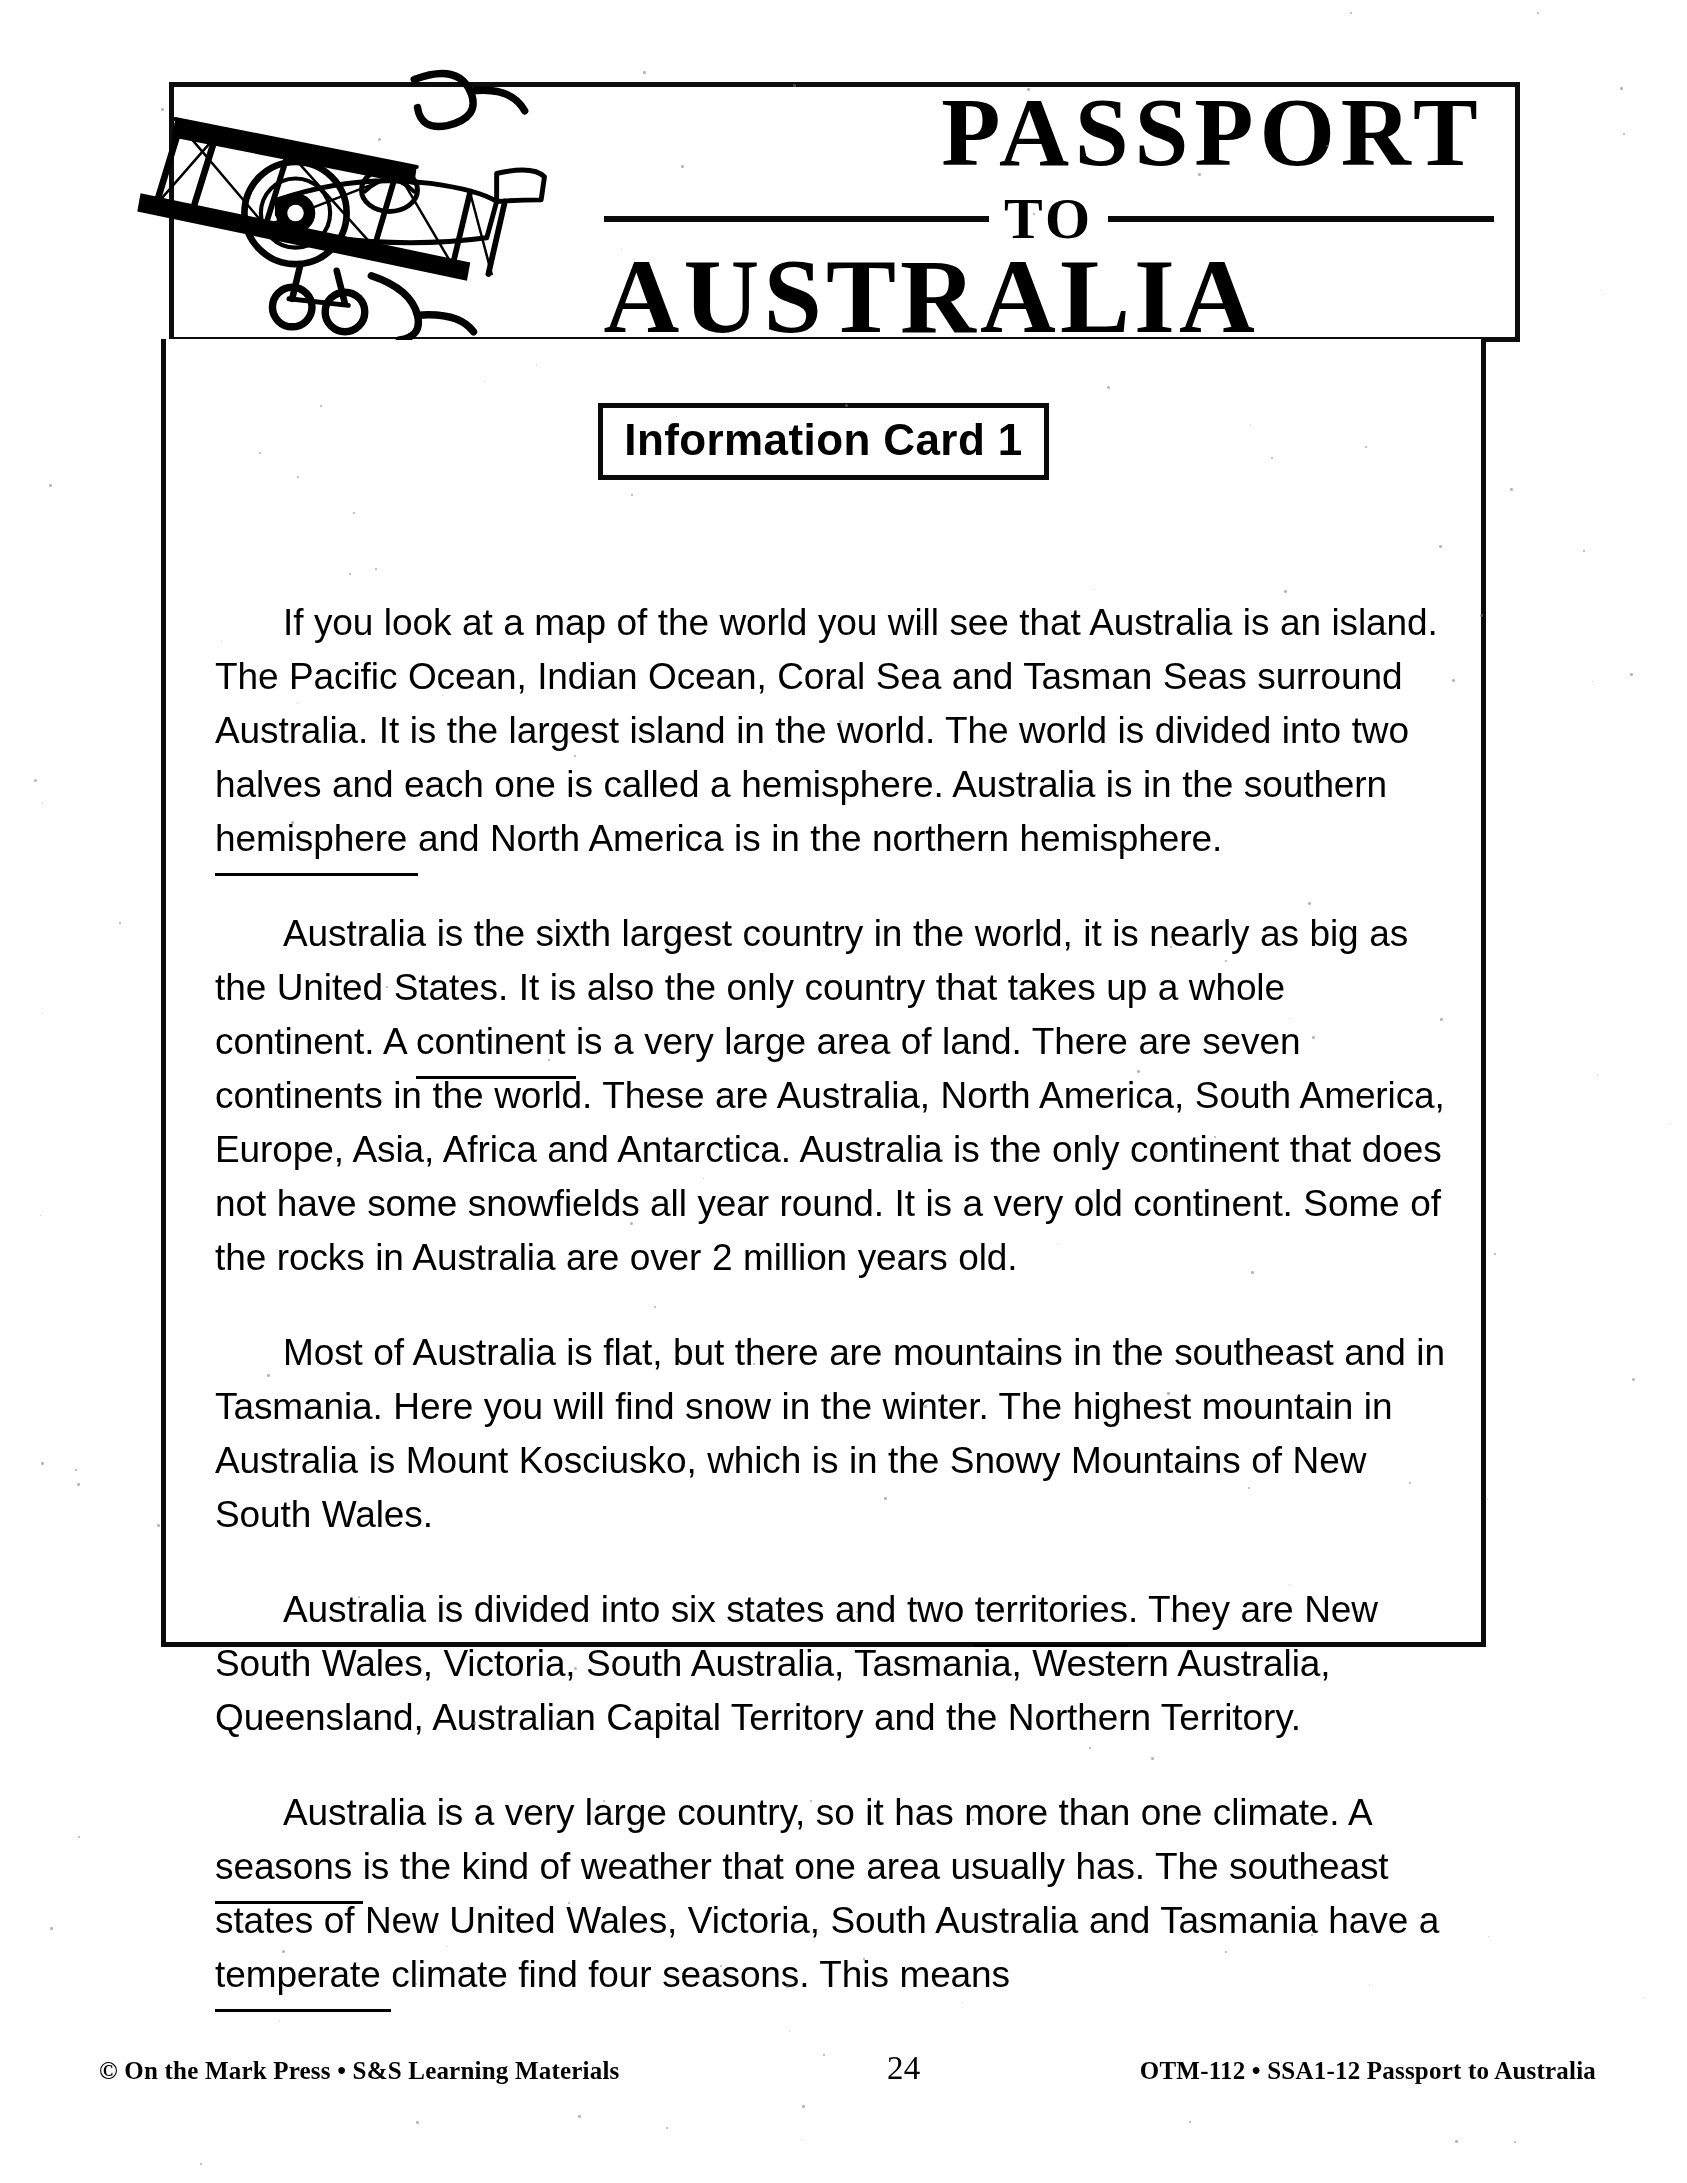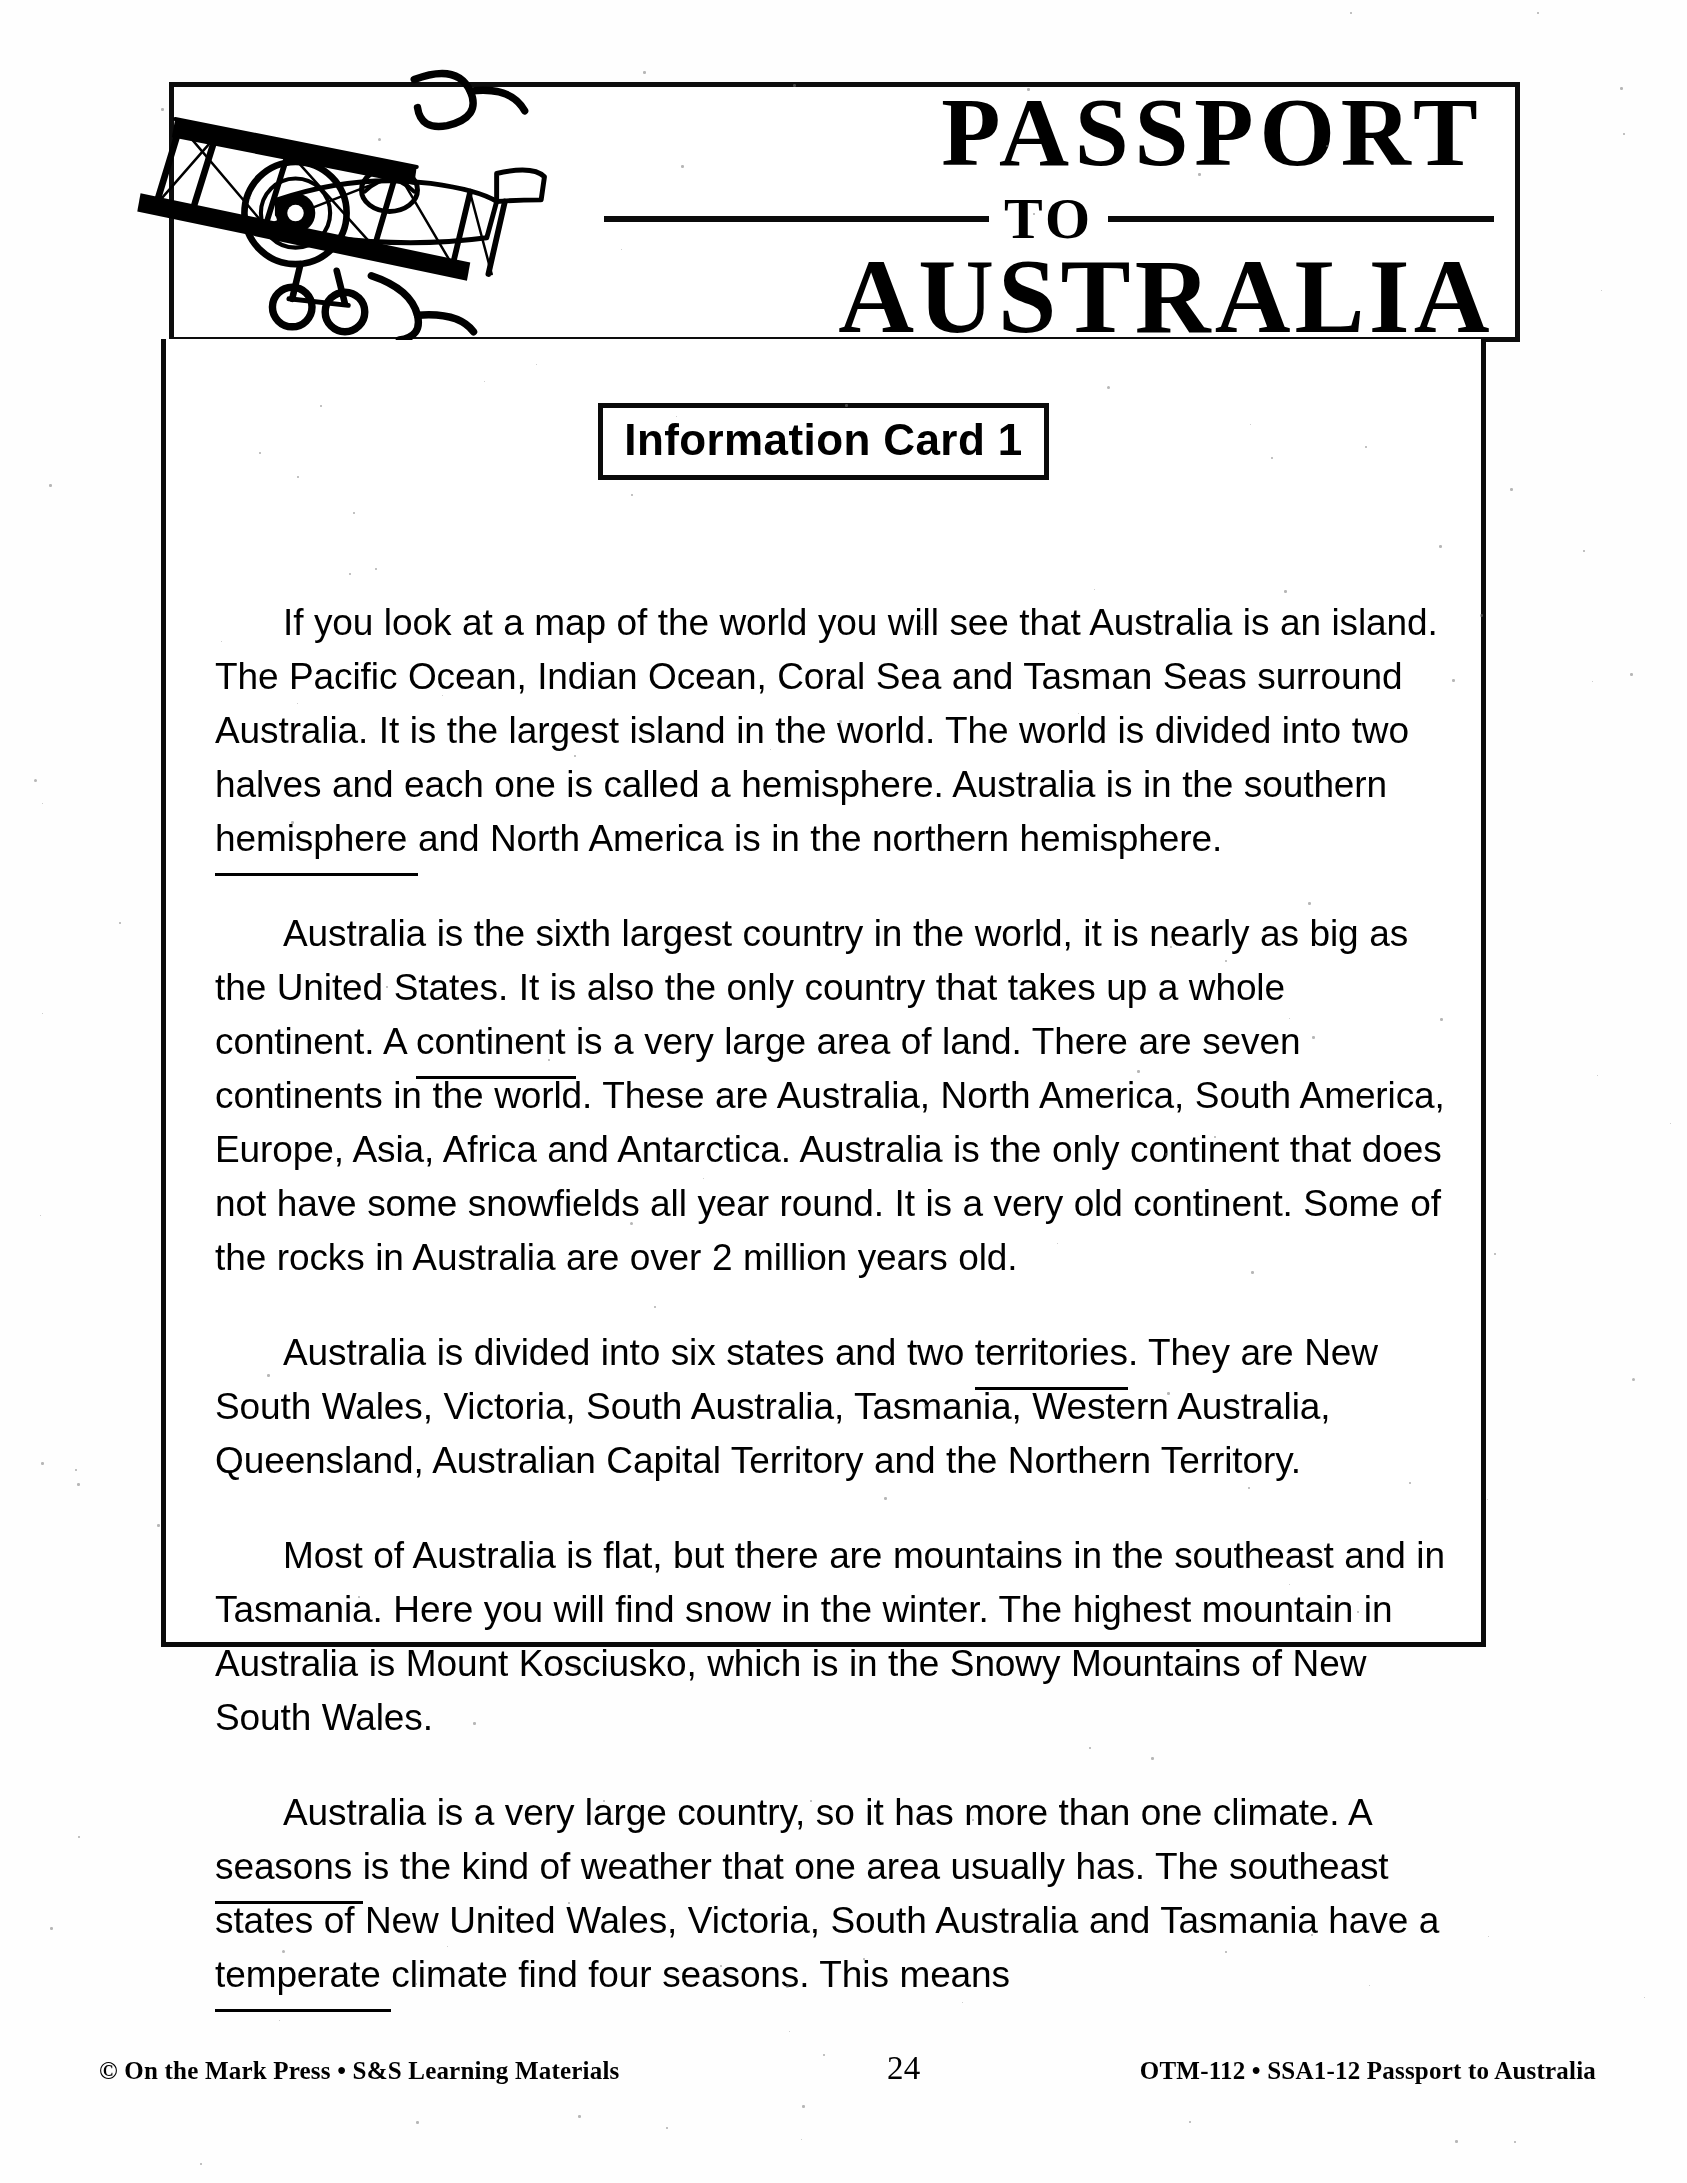--- a/index.html
+++ b/index.html
@@ -85,21 +85,21 @@
     flex: 0 0 auto;
   }
   .title-australia {
     font-family: "Liberation Serif", serif;
     font-weight: 700;
     font-size: 105px;
     letter-spacing: 4.1px;
     line-height: .95;
     margin: -1.6px 0 0 0;
     width: 890px;
-    text-align: right;
+    text-align: left;
     white-space: nowrap;
   }
 
   
   .plane {
     position: absolute;
     left: 124px;
     top: 68px;
     width: 437px;
     height: 272px;
@@ -284,22 +284,22 @@
   <div class="content-box">
 
     <div class="card-label-wrap">
       <div class="card-label">Information Card 1</div>
     </div>
 
 
     <div class="body-text" id="body-text">
         <p><span>If you look at a map of the world you will see that Australia is an island. The Pacific Ocean, Indian Ocean, Coral Sea and Tasman Seas surround Australia. It is the largest island in the world. The world is divided into two halves and each one is called a hemisphere. Australia is in the southern </span><span class="u">hemisphere </span><span>and North America is in the northern hemisphere.</span></p>
         <p><span>Australia is the sixth largest country in the world, it is nearly as big as the United States. It is also the only country that takes up a whole continent. A </span><span class="u">continent </span><span>is a very large area of land. There are seven continents in the world. These are Australia, North America, South America, Europe, Asia, Africa and Antarctica. Australia is the only continent that does not have some snowfields all year round. It is a very old continent. Some of the rocks in Australia are over 2 million years old.</span></p>
+        <p><span>Most of Australia is flat, but there are mountains in the southeast and in Tasmania. Here you will find snow in the winter. The highest mountain in Australia is Mount Kosciusko, which is in the Snowy Mountains of New South Wales.</span></p>
         <p><span>Australia is divided into six states and two </span><span class="u">territories</span><span>. They are New South Wales, Victoria, South Australia, Tasmania, Western Australia, Queensland, Australian Capital Territory and the Northern Territory.</span></p>
-        <p><span>Most of Australia is flat, but there are mountains in the southeast and in Tasmania. Here you will find snow in the winter. The highest mountain in Australia is Mount Kosciusko, which is in the Snowy Mountains of New South Wales.</span></p>
         <p><span>Australia is a very large country, so it has more than one climate. A </span><span class="u">seasons </span><span>is the kind of weather that one area usually has. The southeast states of New United Wales, Victoria, South Australia and Tasmania have a </span><span class="u">temperate </span><span>climate find four seasons. This means</span></p>
       </div>
 
   </div>
 
   <div class="footer">
     <div class="footer-left">© On the Mark Press • S&amp;S Learning Materials</div>
     <div class="footer-mid">24</div>
     <div class="footer-right">OTM-112 • SSA1-12 Passport to Australia</div>
   </div>

